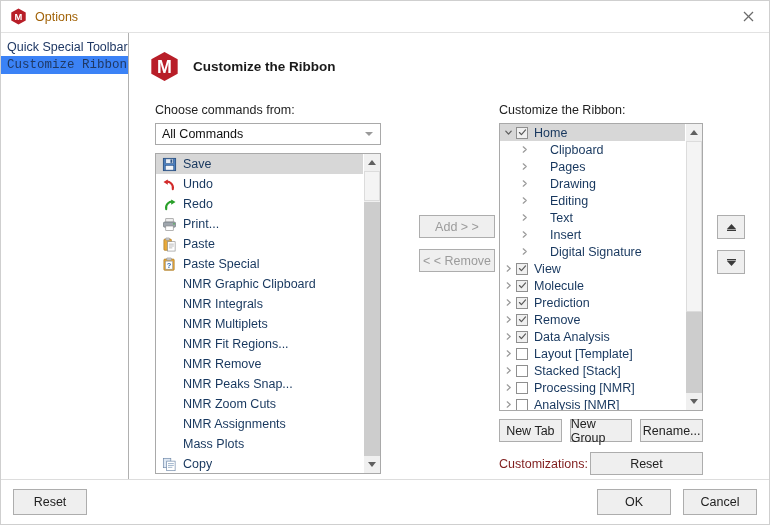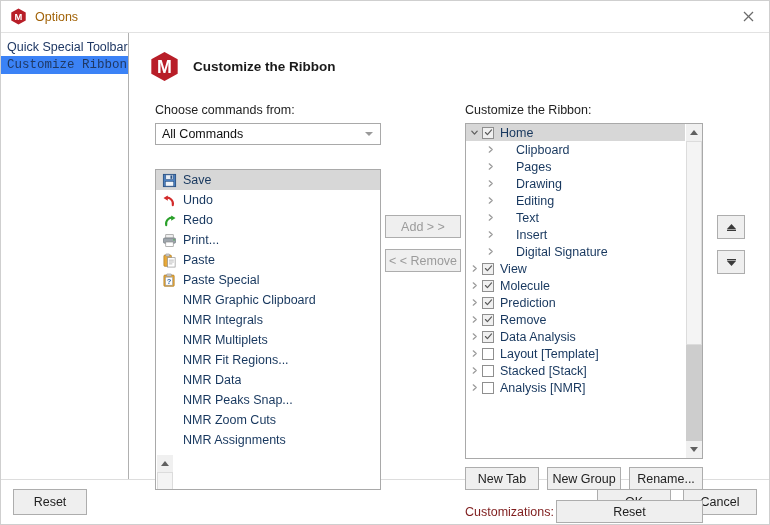--- a/index.html
+++ b/index.html
@@ -81,21 +81,21 @@
 
   .cols {
     display: flex;
     margin: 21px 0 0 0;
     padding: 0 10px 0 26px;
   }
   .col-left { width: 226px; flex: 0 0 226px; }
   .col-mid  { width: 84px; flex: 0 0 84px;
               display: flex; flex-direction: column;
               align-items: center; justify-content: flex-start;
-              padding-top: 112px; }
+              padding-top: 112px; margin-left: 34px; }
   .col-right { flex: 1 1 auto; min-width: 0; }
   .col-far   { width: 56px; flex: 0 0 56px;
                display: flex; flex-direction: column;
                align-items: center; padding-top: 112px; }
 
   .field-label {
     font-size: 12.5px; color: #222;
     margin-bottom: 5px;
     height: 15px;
   }
@@ -121,22 +121,22 @@
   }
 
   
   .listbox {
     border: 1px solid #a9a9a9;
     background: #ffffff;
     position: relative;
     overflow: hidden;
     display: flex;
   }
-  .list-left { height: 321px; margin-top: 24px; flex-direction: column; }
-  .list-right { height: 336px; }
+  .list-left { height: 321px; margin-top: 8px; }
+  .list-right { height: 288px; }
   .rows {
     flex: 1 1 auto;
     overflow: hidden;
     min-width: 0;
   }
   .row {
     height: 20px;
     display: flex; align-items: center;
     font-size: 12.5px;
     color: #17375e;
@@ -369,21 +369,21 @@
                 <div class="row">
                   <span class="ico blank"></span>
                   <span class="lbl">NMR Multiplets</span>
                 </div>
                 <div class="row">
                   <span class="ico blank"></span>
                   <span class="lbl">NMR Fit Regions...</span>
                 </div>
                 <div class="row">
                   <span class="ico blank"></span>
-                  <span class="lbl">NMR Data</span>
+                  <span class="lbl">NMR Remove</span>
                 </div>
                 <div class="row">
                   <span class="ico blank"></span>
                   <span class="lbl">NMR Peaks  Snap...</span>
                 </div>
                 <div class="row">
                   <span class="ico blank"></span>
                   <span class="lbl">NMR Zoom  Cuts</span>
                 </div>
                 <div class="row">
@@ -591,20 +591,29 @@
                   <span>Layout [Template]</span>
                 </div>
                 <div class="trow">
                   <span class="twist">
                     <svg width="9" height="9" viewBox="0 0 10 10">
                       <polyline points="3.6,2 6.9,5 3.6,8" fill="none" stroke="#9a9a9a" stroke-width="1.4" stroke-linecap="round" stroke-linejoin="round"></polyline>
                     </svg>
                   </span>
                   <span class="chk"></span>
                   <span>Stacked [Stack]</span>
+                </div>
+                <div class="trow">
+                  <span class="twist">
+                    <svg width="9" height="9" viewBox="0 0 10 10">
+                      <polyline points="3.6,2 6.9,5 3.6,8" fill="none" stroke="#9a9a9a" stroke-width="1.4" stroke-linecap="round" stroke-linejoin="round"></polyline>
+                    </svg>
+                  </span>
+                  <span class="chk"></span>
+                  <span>Processing [NMR]</span>
                 </div>
                 <div class="trow">
                   <span class="twist">
                     <svg width="9" height="9" viewBox="0 0 10 10">
                       <polyline points="3.6,2 6.9,5 3.6,8" fill="none" stroke="#9a9a9a" stroke-width="1.4" stroke-linecap="round" stroke-linejoin="round"></polyline>
                     </svg>
                   </span>
                   <span class="chk"></span>
                   <span>Analysis [NMR]</span>
                 </div>

